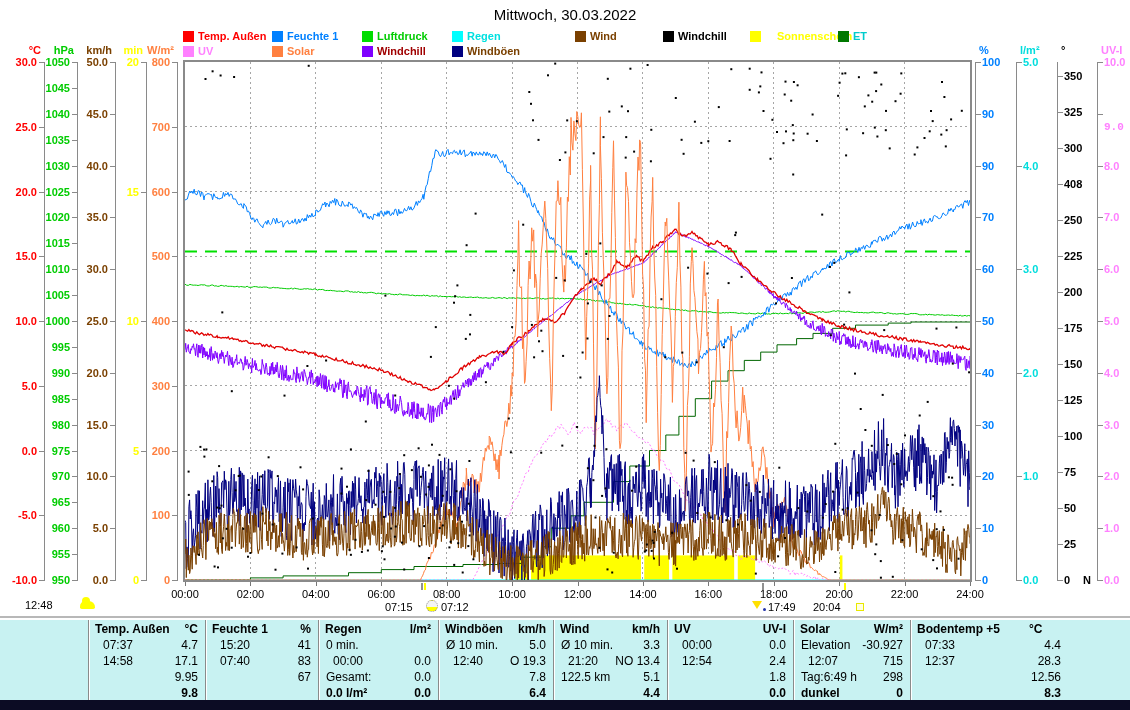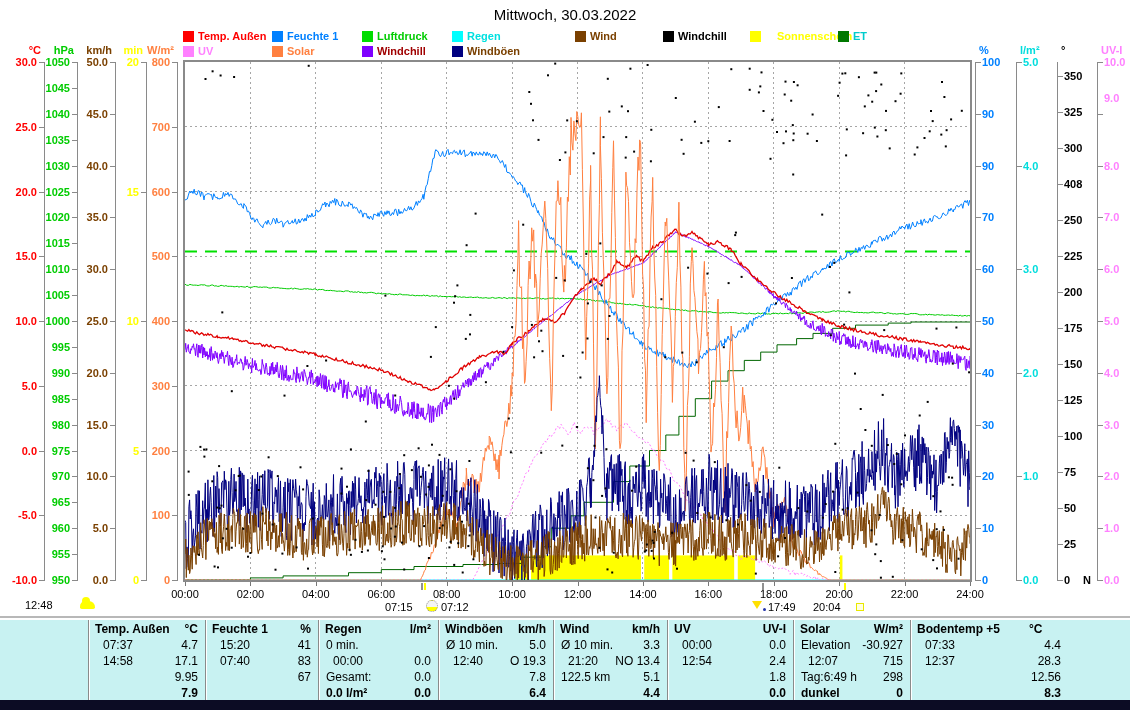--- a/index.html
+++ b/index.html
@@ -278,21 +278,21 @@
       <div class="tick" style="left: 1058px; top: 544.028px; width: 5px; background: rgb(138, 138, 138);"></div>
       <div class="axis-label" style="top: 538.028px; color: rgb(0, 0, 0); left: 1064px;">25</div>
       <div class="tick" style="left: 1058px; top: 580px; width: 5px; background: rgb(138, 138, 138);"></div>
       <div class="axis-label" style="top: 574px; color: rgb(0, 0, 0); left: 1064px;">0</div>
       <div class="axis-label" style="left: 1083px; top: 574px; color: rgb(0, 0, 0);">N</div>
       <div class="vline" style="left: 1097px; top: 62px; height: 519px;"></div>
       <div class="axis-head" style="top: 44px; color: rgb(255, 128, 255); left: 1101px;">UV-I</div>
       <div class="tick" style="left: 1098px; top: 62px; width: 5px; background: rgb(138, 138, 138);"></div>
       <div class="axis-label" style="top: 56px; color: rgb(255, 128, 255); left: 1104px;">10.0</div>
       <div class="tick" style="left: 1098px; top: 113.8px; width: 5px; background: rgb(138, 138, 138);"></div>
-      <div class="axis-label" style="top: 92px; color: rgb(255, 128, 255); left: 1104px;">9.0</div>
+      <div class="axis-label" style="top: 121px; color: rgb(255, 128, 255); left: 1104px; font-family: Liberation Mono, monospace;">9.0</div>
       <div class="tick" style="left: 1098px; top: 165.6px; width: 5px; background: rgb(138, 138, 138);"></div>
       <div class="axis-label" style="top: 159.6px; color: rgb(255, 128, 255); left: 1104px;">8.0</div>
       <div class="tick" style="left: 1098px; top: 217.4px; width: 5px; background: rgb(138, 138, 138);"></div>
       <div class="axis-label" style="top: 211.4px; color: rgb(255, 128, 255); left: 1104px;">7.0</div>
       <div class="tick" style="left: 1098px; top: 269.2px; width: 5px; background: rgb(138, 138, 138);"></div>
       <div class="axis-label" style="top: 263.2px; color: rgb(255, 128, 255); left: 1104px;">6.0</div>
       <div class="tick" style="left: 1098px; top: 321px; width: 5px; background: rgb(138, 138, 138);"></div>
       <div class="axis-label" style="top: 315px; color: rgb(255, 128, 255); left: 1104px;">5.0</div>
       <div class="tick" style="left: 1098px; top: 372.8px; width: 5px; background: rgb(138, 138, 138);"></div>
       <div class="axis-label" style="top: 366.8px; color: rgb(255, 128, 255); left: 1104px;">4.0</div>
@@ -730,21 +730,21 @@
   <div id="sep-line"></div>
   <div id="footer-table">
       <div class="fcol sep" style="left: 88px; width: 117px;">
         <div class="fcell fbold" style="left: 6px; top: 2px;">Temp. Außen</div>
         <div class="fcell fbold fval" style="top: 2px; left: 0px; width: 109px;">°C</div>
         <div class="fcell" style="left: 14px; top: 18px;">07:37</div>
         <div class="fcell fval" style="left: 0px; width: 109px; top: 18px;">4.7</div>
         <div class="fcell" style="left: 14px; top: 34px;">14:58</div>
         <div class="fcell fval" style="left: 0px; width: 109px; top: 34px;">17.1</div>
         <div class="fcell fval" style="left: 0px; width: 109px; top: 50px;">9.95</div>
-        <div class="fcell fval fbold" style="left: 0px; width: 109px; top: 66px;">7.9</div>
+        <div class="fcell fval fbold" style="left: 0px; width: 109px; top: 66px;">9.8</div>
       </div>
       <div class="fcol sep" style="left: 205px; width: 113px;">
         <div class="fcell fbold" style="left: 6px; top: 2px;">Feuchte 1</div>
         <div class="fcell fbold fval" style="top: 2px; left: 0px; width: 105px;">%</div>
         <div class="fcell" style="left: 14px; top: 18px;">15:20</div>
         <div class="fcell fval" style="left: 0px; width: 105px; top: 18px;">41</div>
         <div class="fcell" style="left: 14px; top: 34px;">07:40</div>
         <div class="fcell fval" style="left: 0px; width: 105px; top: 34px;">83</div>
         <div class="fcell fval" style="left: 0px; width: 105px; top: 50px;">67</div>
         <div class="fcell fval fbold" style="left: 0px; width: 105px; top: 66px; margin-top: 24px;">73</div>

